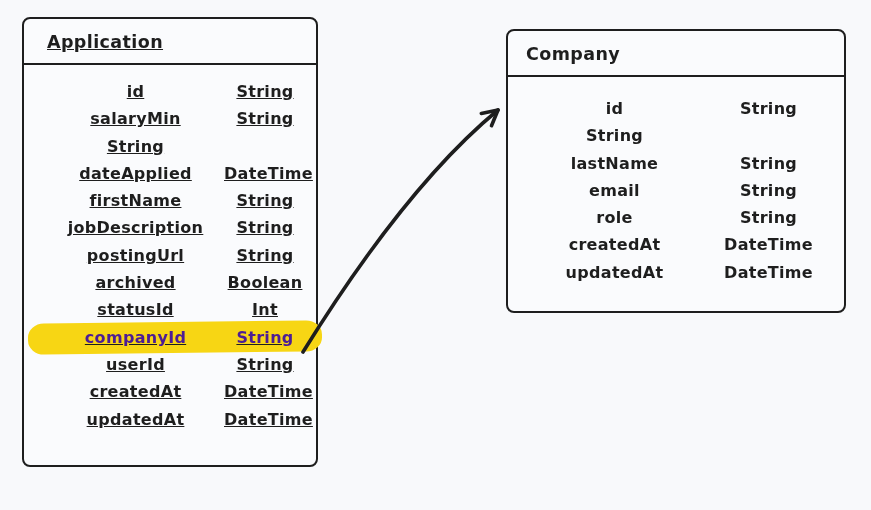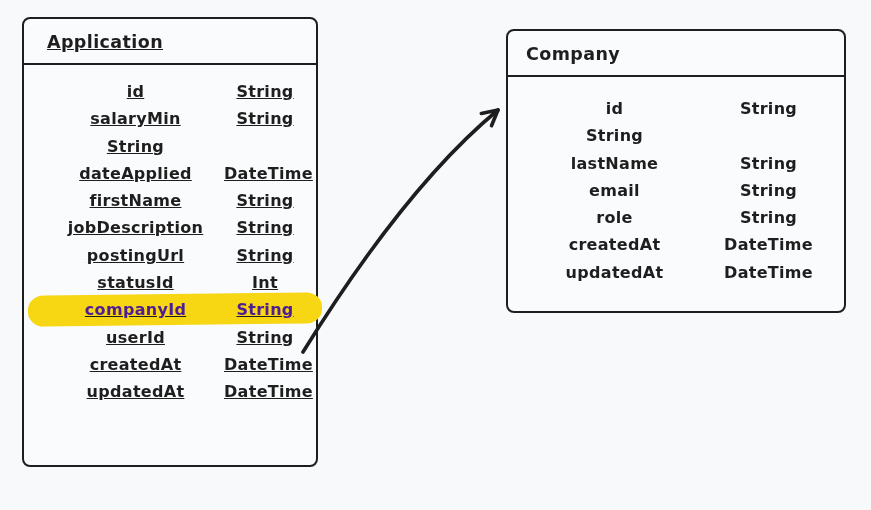--- a/index.html
+++ b/index.html
@@ -122,20 +122,24 @@
         </div>
         <div class="field-row">
           <span class="field-name">jobDescription</span>
           <span class="field-type">String</span>
         </div>
         <div class="field-row">
           <span class="field-name">postingUrl</span>
           <span class="field-type">String</span>
         </div>
         <div class="field-row">
+          <span class="field-name">archived</span>
+          <span class="field-type">Boolean</span>
+        </div>
+        <div class="field-row">
           <span class="field-name">statusId</span>
           <span class="field-type">Int</span>
         </div>
         <div class="field-row hl">
           <span class="highlight-blob"></span>
           <span class="field-name">companyId</span>
           <span class="field-type">String</span>
         </div>
         <div class="field-row">
           <span class="field-name">userId</span>

